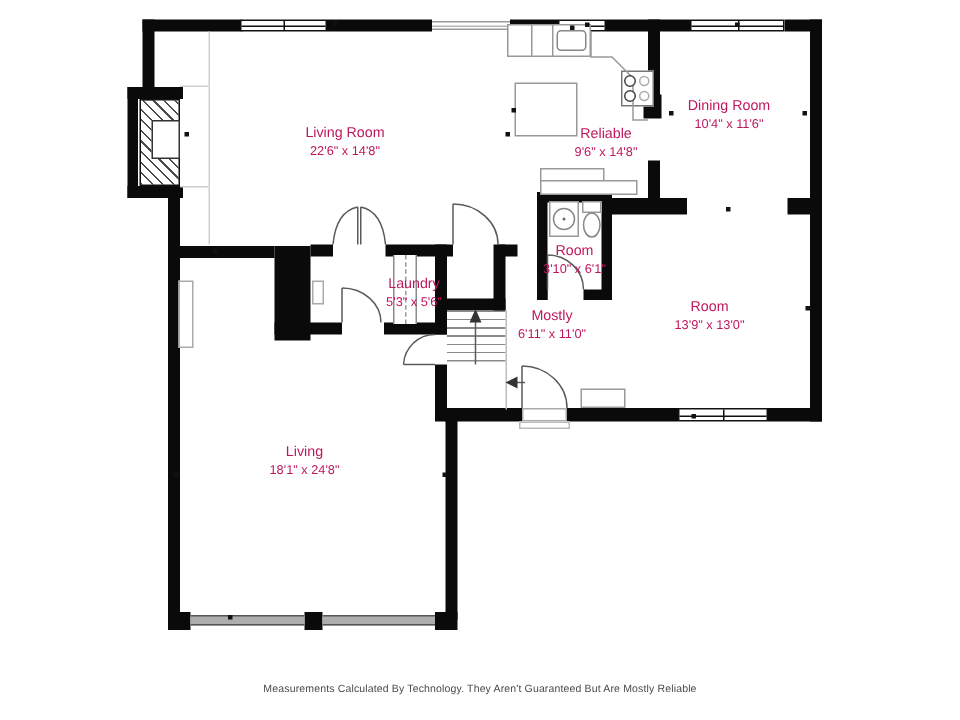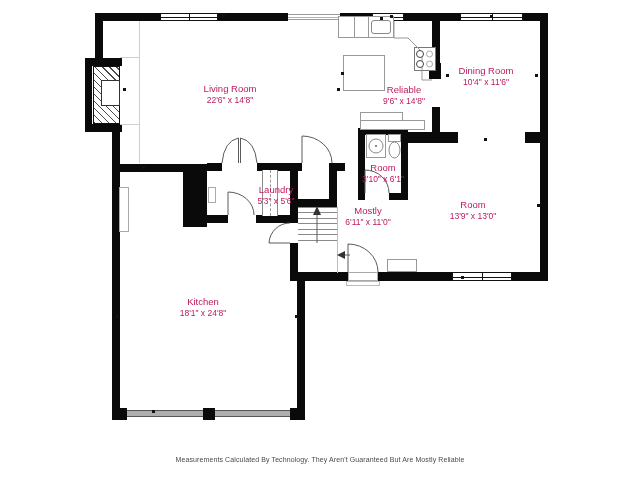--- a/index.html
+++ b/index.html
@@ -209,18 +209,18 @@
   </div>
   <div class="label" style="left:368px;top:205px;">
     <div class="nm">Mostly</div>
     <div class="dm">6'11" x 11'0"</div>
   </div>
   <div class="label" style="left:473px;top:199px;">
     <div class="nm">Room</div>
     <div class="dm">13'9" x 13'0"</div>
   </div>
   <div class="label" style="left:203px;top:296px;">
-    <div class="nm">Kitchen</div>
+    <div class="nm">Living</div>
     <div class="dm">18'1" x 24'8"</div>
   </div>
 
   <div class="footer" style="top:456px;">Measurements Calculated By Technology. They Aren't Guaranteed But Are Mostly Reliable</div>
 </div>
 
 </body></html>

